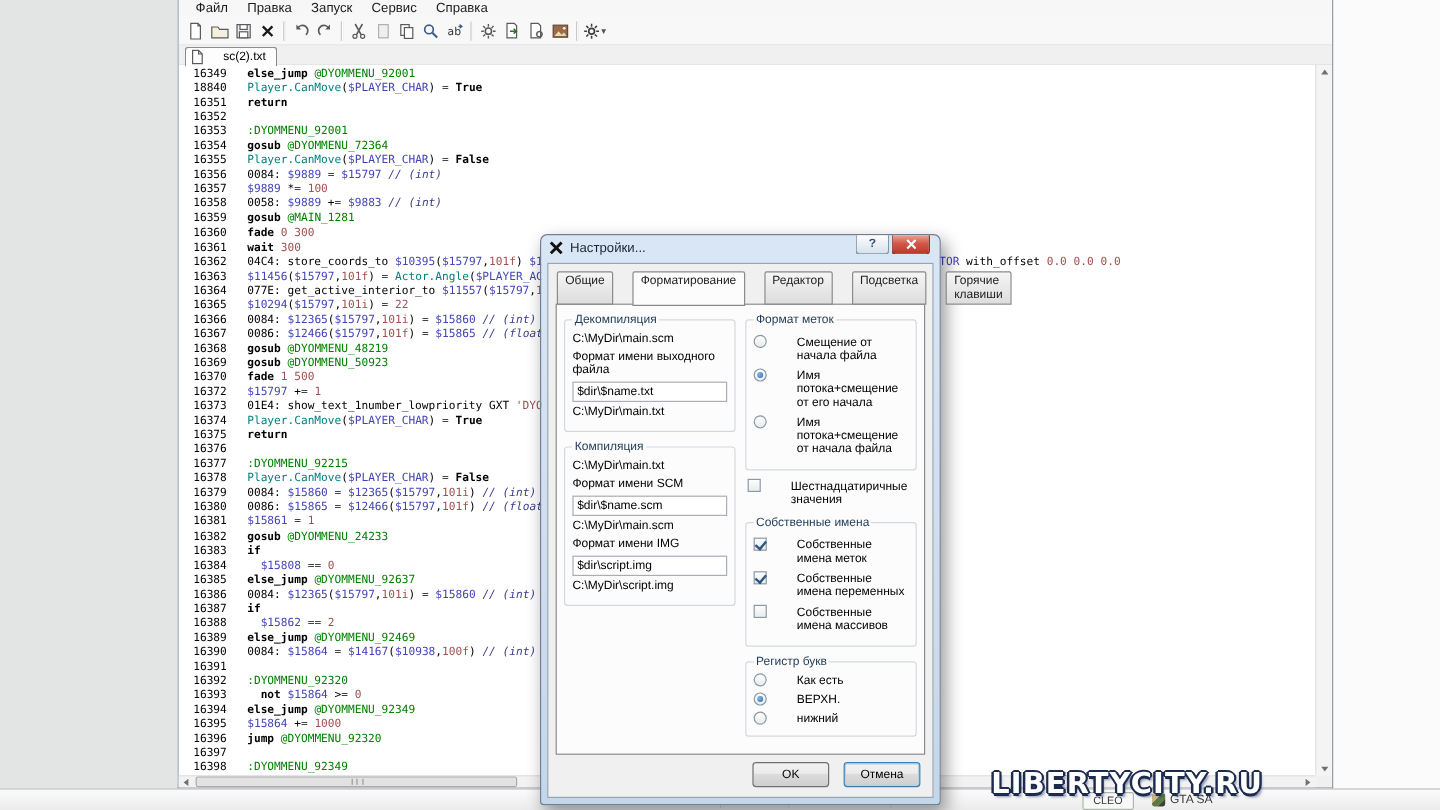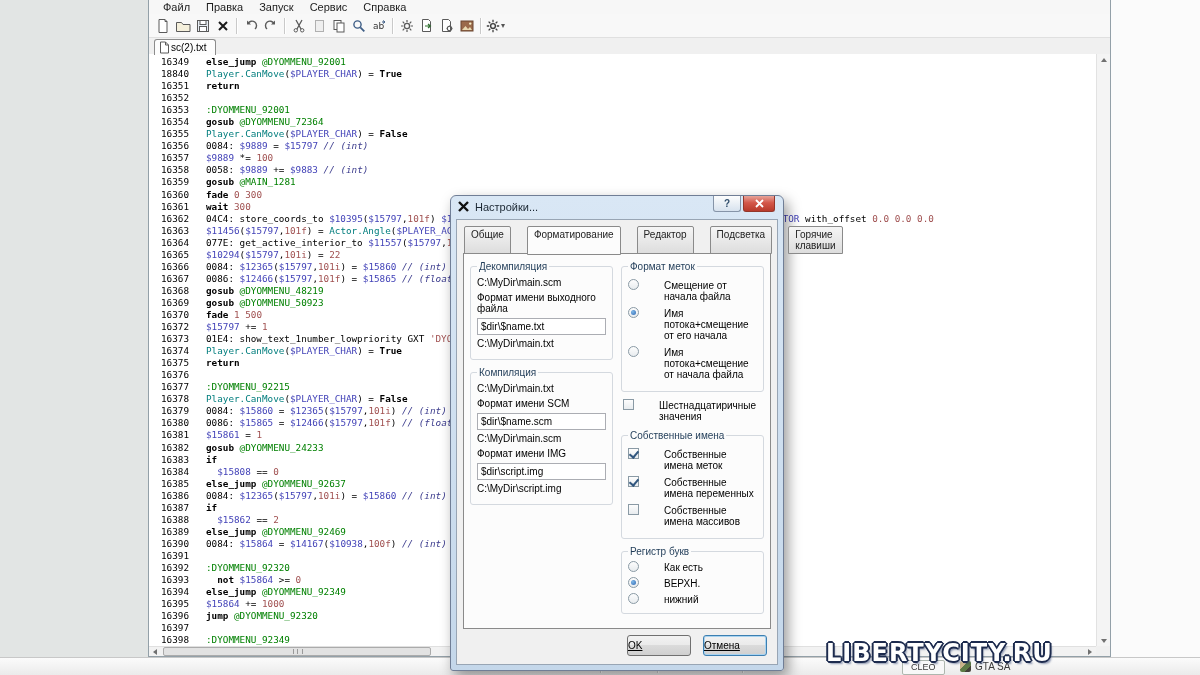--- a/index.html
+++ b/index.html
@@ -13,21 +13,21 @@
   .menu-item{padding:0 8px;cursor:default;}
   .toolbar{height:23px;background:#f8f8f8;border-bottom:1px solid #e0e0e0;
     display:flex;align-items:center;padding-left:4px;}
   .tbtn{width:20px;height:19px;display:flex;align-items:center;justify-content:center;border-radius:2px;}
   .tbtn svg{display:block;}
   .tsep{width:1px;height:16px;background:#c9c9c9;margin:0 3px;border-right:1px solid #fff;}
   .caret{font-size:8px;color:#555;margin-left:1px;}
   .tabbar{height:16px;background:#f0f0f0;border-bottom:1px solid #9b9b9b;position:relative;}
   .tab{position:absolute;left:5px;top:1px;height:15px;background:#fdfdfd;
     border:1px solid #8c8c8c;border-bottom:none;border-radius:3px 3px 0 0;
-    display:flex;align-items:center;padding:0 8px 0 4px;font-size:10px;gap:1px;z-index:2;}
+    display:flex;align-items:center;padding:0 8px 0 4px;font-size:10px;gap:16px;z-index:2;}
   
   .editor{position:absolute;left:0;top:54px;right:14px;bottom:0;overflow:hidden;background:#fff;}
   .code{padding-top:2px;font-family:"DejaVu Sans Mono",monospace;font-size:9.3px;color:#000;}
   .cl{height:12.05px;line-height:12.05px;white-space:pre;display:flex;}
   .ln{display:inline-block;width:34px;margin-left:12px;margin-right:11px;flex:none;color:#000;}
   .c-lbl{color:#008000;}
   .c-var{color:#4343b8;}
   .c-cls{color:#007d7d;}
   .c-num{color:#a05050;}
   .c-cmt{color:#3a3a8c;font-style:italic;}
@@ -82,23 +82,23 @@
   .opt.radio .ctl{border-radius:50%;}
   .opt.radio.on .ctl:after{content:"";position:absolute;left:2px;top:2px;width:5px;height:5px;
     border-radius:50%;background:radial-gradient(circle at 35% 35%,#7fb8e8,#2f67b1);}
   .opt.check.on .ctl:after{content:"";position:absolute;left:2px;top:0px;width:4px;height:7px;
     border:solid #31577f;border-width:0 2px 2px 0;transform:rotate(40deg);}
   .olb{padding-top:1px;}
   .inline-opts{display:flex;flex-wrap:wrap;}
   .inline-opts .opt{margin:2px 8px 2px 0;}
   .standalone{margin:2px 2px 8px 2px;}
   .dlg-buttons{display:flex;justify-content:flex-end;gap:12px;padding:6px 4px 4px 0;}
-  .btn{width:64px;height:21px;font-size:10px;color:#000;text-align:left;line-height:19px;
+  .btn{width:64px;height:21px;font-size:10px;color:#000;text-align:center;line-height:19px;
     border:1px solid #707070;border-radius:3px;box-sizing:border-box;
-    background:linear-gradient(#f2f2f2,#ebebeb 45%,#dcdcdc 46%,#cfcfcf);text-decoration:underline;}
+    background:linear-gradient(#f2f2f2,#ebebeb 45%,#dcdcdc 46%,#cfcfcf);}
   .btn.focused{border-color:#3c7fb1;box-shadow:0 0 0 1px #a8d3f0 inset;}
   
   .statusbar{position:absolute;left:0;top:657px;width:1200px;height:18px;
     background:linear-gradient(#fbfbfb,#ebebeb);border-top:1px solid #c8c8c8;box-sizing:border-box;
     font-size:10px;color:#3a3a3a;}
   .scell{position:absolute;top:2px;height:13px;line-height:13px;}
   .ssep{position:absolute;top:2px;height:13px;width:1px;background:#cfcfcf;border-right:1px solid #fff;}
   .cleo-box{border:1px solid #aeb6ae;background:#f8f8f8;border-radius:2px;padding:0 8px;font-size:9px;}
   .gta-icon{position:absolute;top:3px;width:11px;height:11px;border-radius:2px;
     background:linear-gradient(135deg,#c9b38a 0 40%,#5d7a45 40% 72%,#433f38 72%);}

